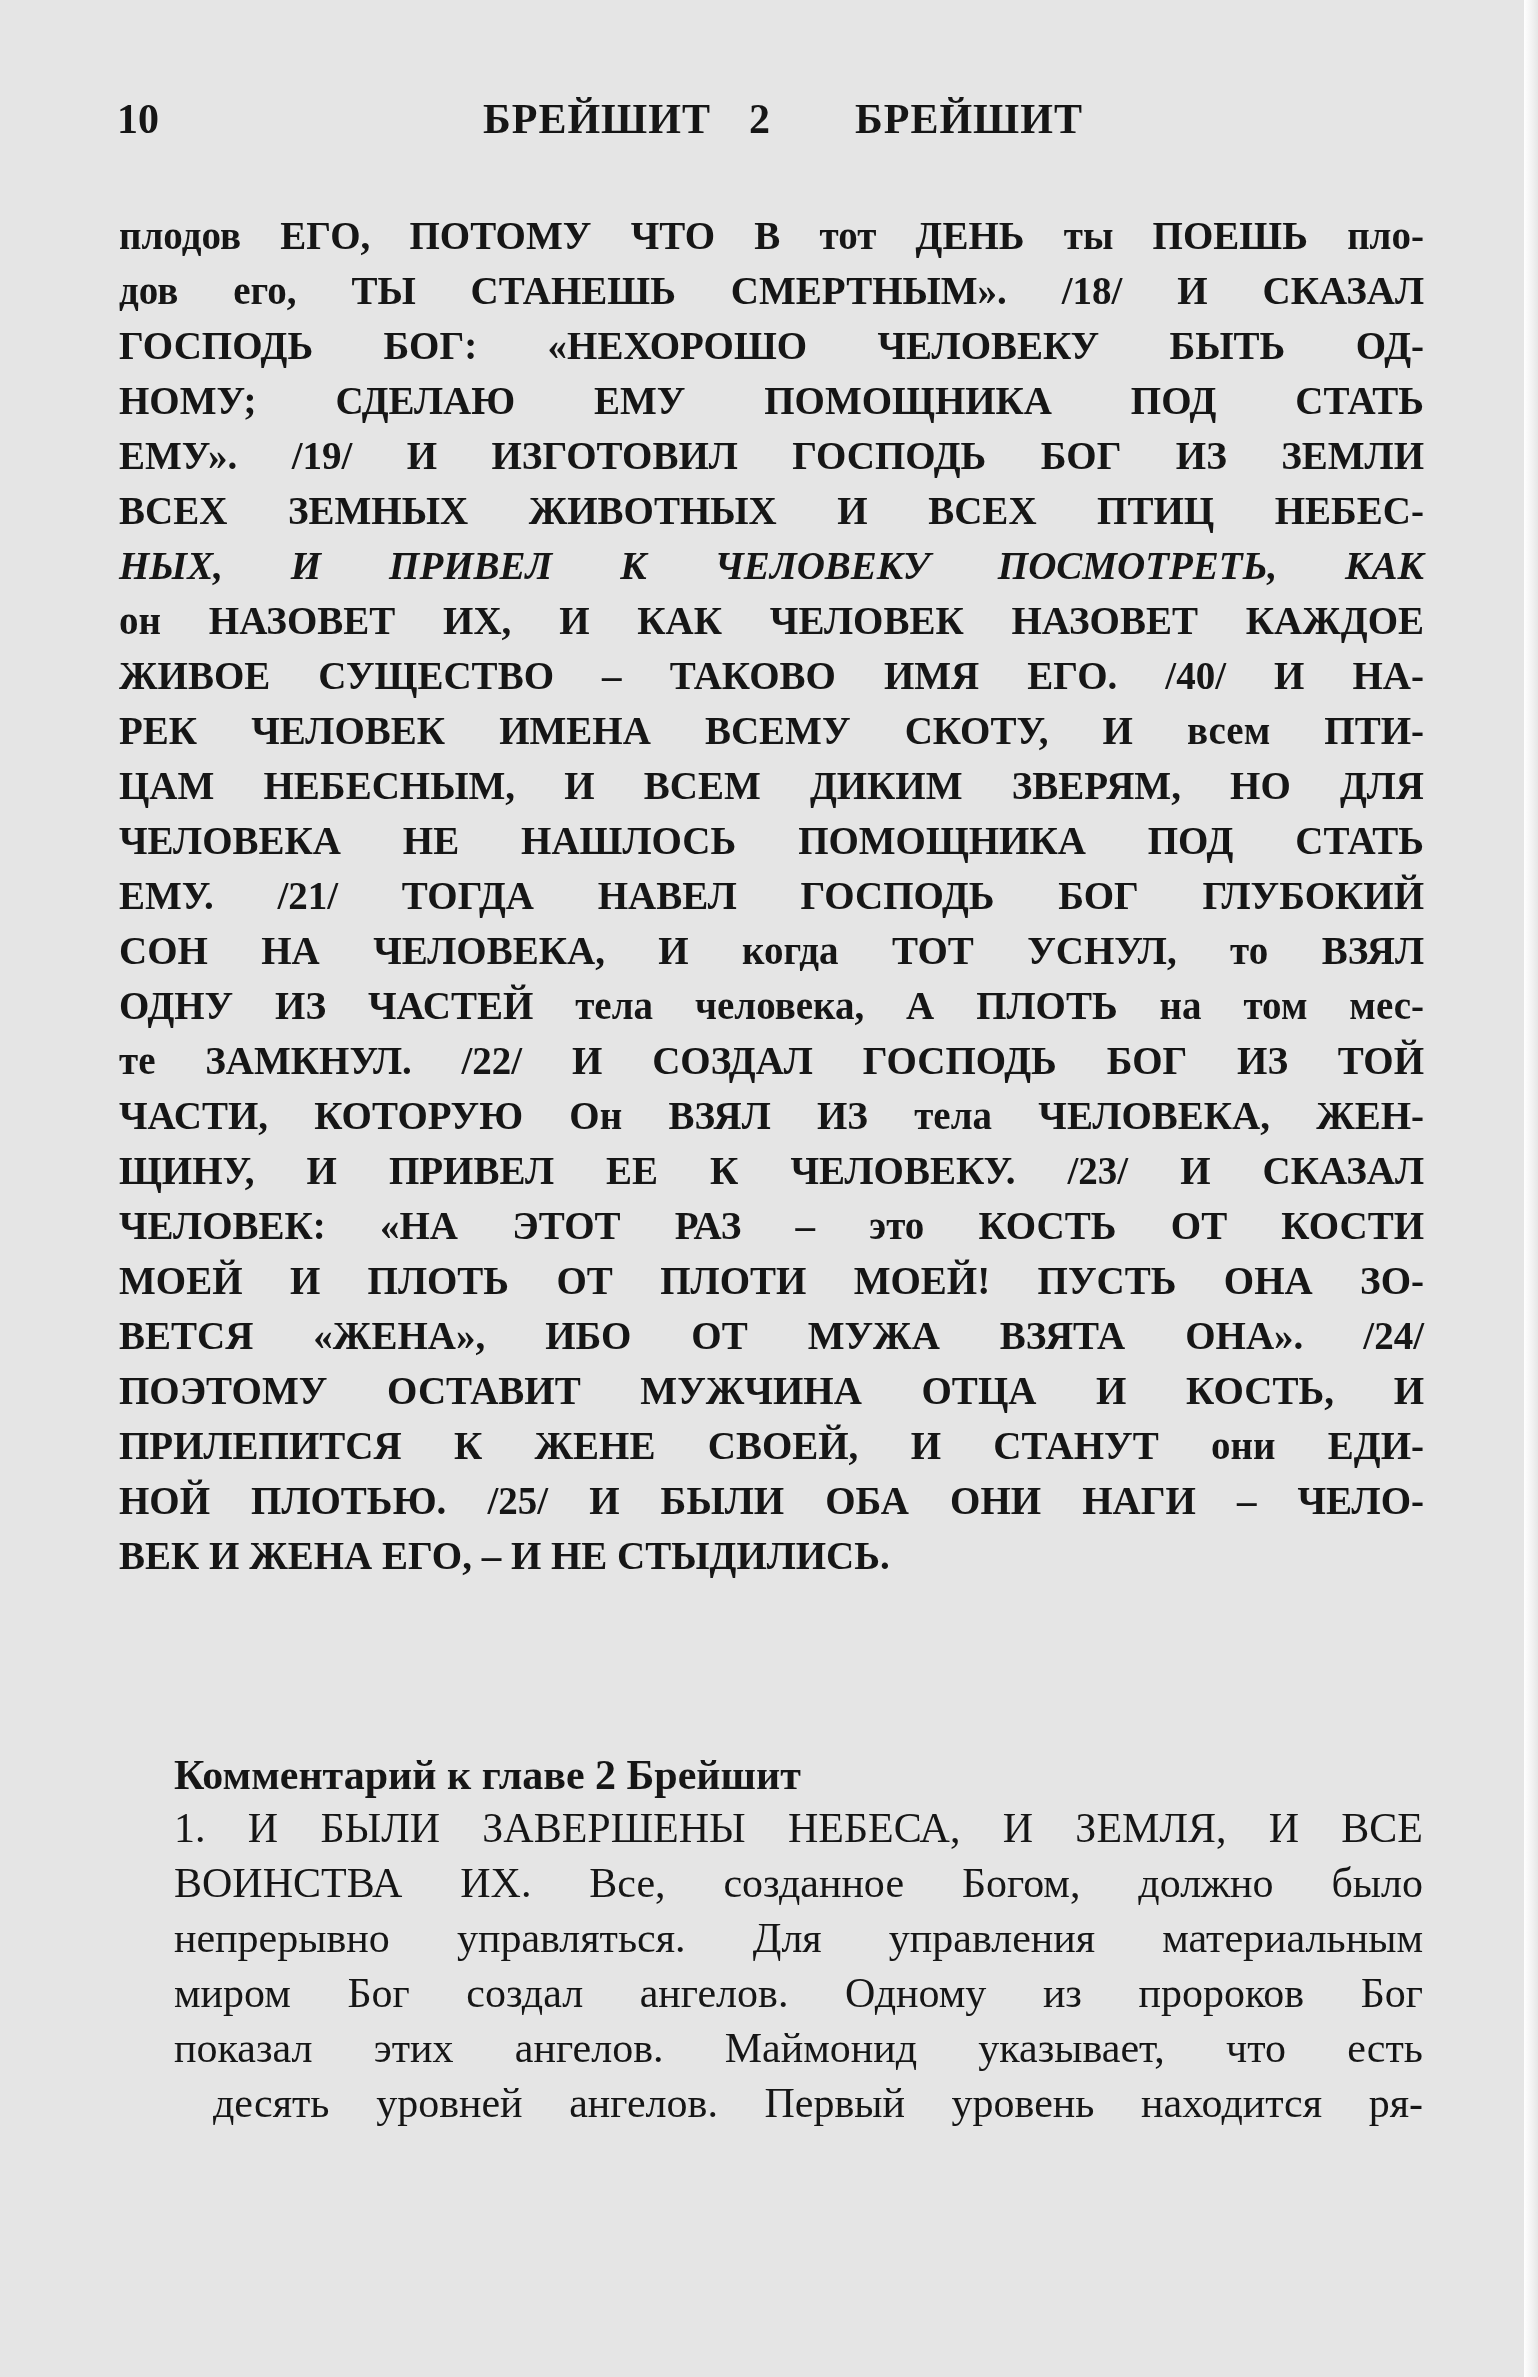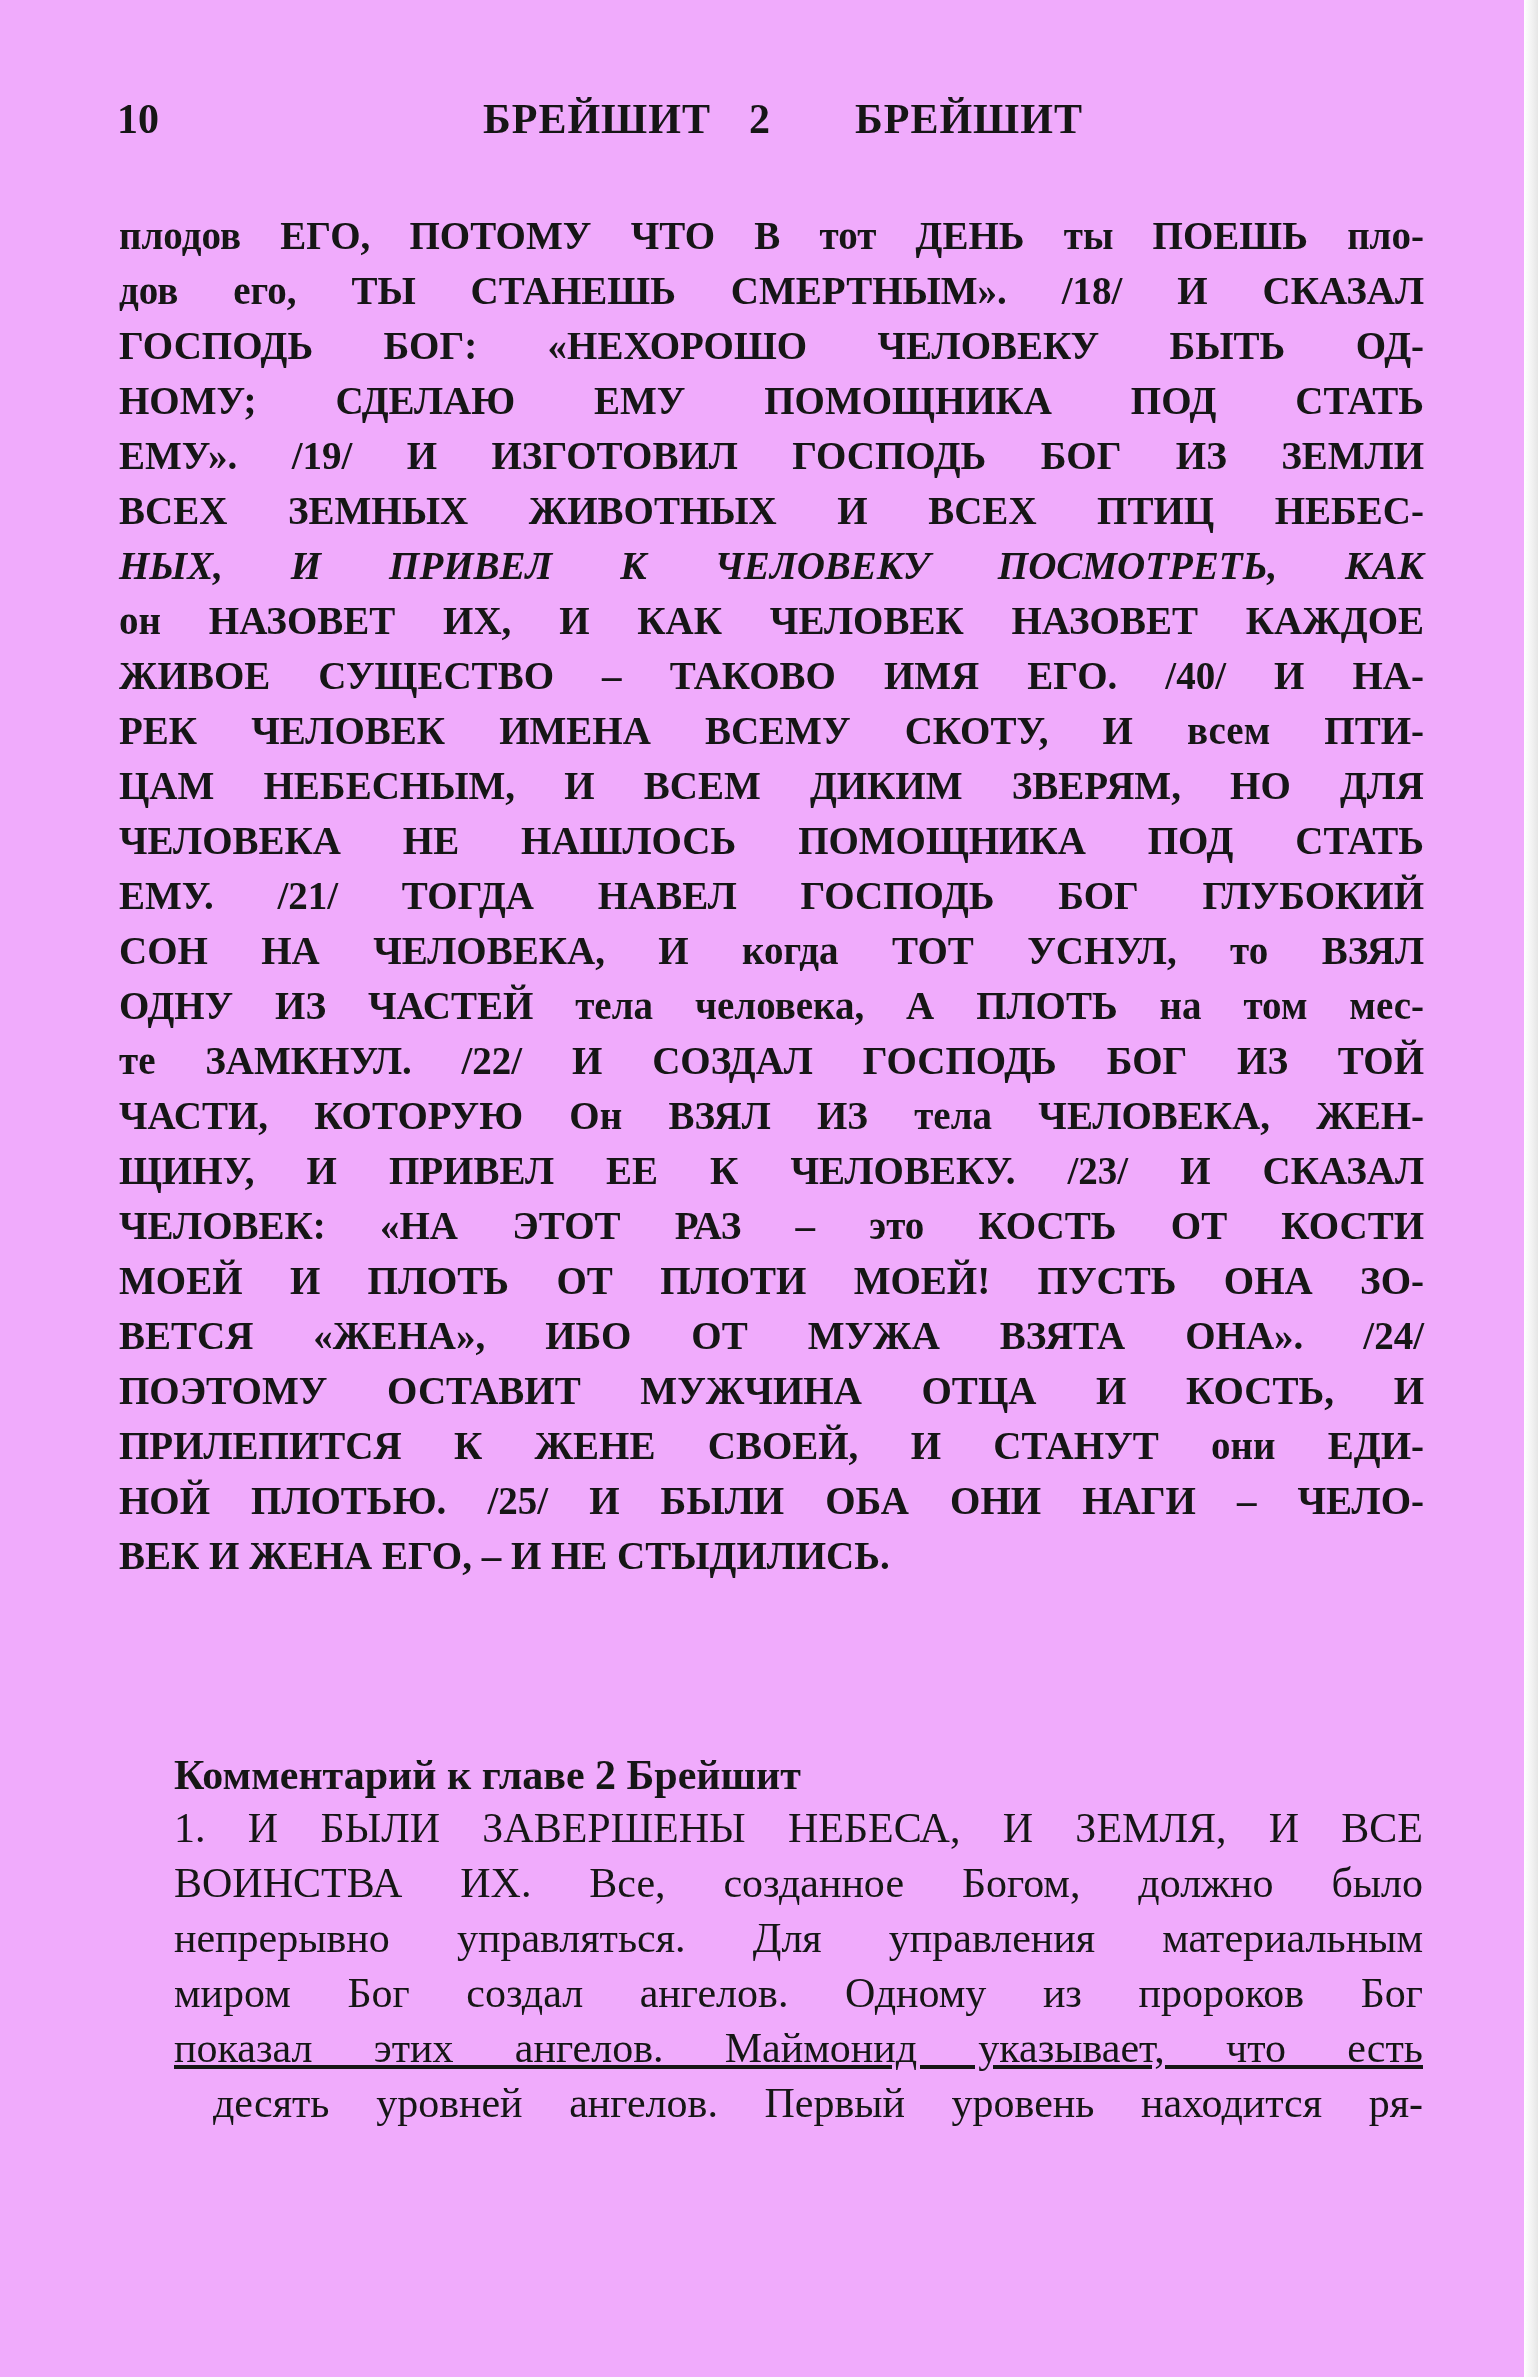--- a/index.html
+++ b/index.html
@@ -1,17 +1,17 @@
 <!DOCTYPE html>
 <html><head>
 <meta charset="utf-8">
 <style>
   html, body { margin:0; padding:0; background:#ffffff; }
   body { width:1538px; height:2377px; position:relative; overflow:hidden; color:#161616; font-family:"Liberation Serif","DejaVu Serif",serif; }
-  .page { position:absolute; left:0; top:0; width:1538px; height:2377px; background:#f0abfc; }
+  .page { position:absolute; left:0; top:0; width:1538px; height:2377px; background:#e5e5e5; }
   .scan-edge { position:absolute; right:0; top:0; width:14px; height:2377px; background:linear-gradient(to right,#ffffff,#f1f1f1 60%,#e6e6e6); }
   .header { position:absolute; top:95px; left:117px; width:1307px; height:59px; font-weight:bold; font-size:42px; }
   .header .pnum { position:absolute; left:0; top:0; }
   .header .run-left { position:absolute; left:366px; top:0; letter-spacing:1px; }
   .header .chap { position:absolute; left:632px; top:0; }
   .header .run-right { position:absolute; left:738px; top:0; letter-spacing:1px; }
   .verses { position:absolute; left:119px; top:208px; width:1305px; }
   .vline { display:block; font-weight:bold; font-size:39px; line-height:55px; height:55px; white-space:nowrap; text-align:justify; text-align-last:justify; transform-origin:left center; }
   .vline.last { text-align-last:left; }
   .commentary { position:absolute; left:174px; top:1750px; width:1249px; }
@@ -58,17 +58,17 @@
     <span class="vline" style="display: block;">НОЙ ПЛОТЬЮ. /25/ И БЫЛИ ОБА ОНИ НАГИ – ЧЕЛО-</span>
     <span class="vline last" style="display: block;">ВЕК И ЖЕНА ЕГО, – И НЕ СТЫДИЛИСЬ.</span>
   </div>
 
   <div class="commentary">
     <span class="ctitle" style="display: block;">Комментарий к главе 2 Брейшит</span>
     <span class="cline" style="display: block;">1. И БЫЛИ ЗАВЕРШЕНЫ НЕБЕСА, И ЗЕМЛЯ, И ВСЕ</span>
     <span class="cline" style="display: block;">ВОИНСТВА ИХ. Все, созданное Богом, должно было</span>
     <span class="cline" style="display: block;">непрерывно управляться. Для управления материальным</span>
     <span class="cline" style="display: block;">миром Бог создал ангелов. Одному из пророков Бог</span>
-    <span class="cline" style="display: block; text-decoration: underline;">показал этих ангелов. Маймонид указывает, что есть</span>
+    <span class="cline" style="display: block;">показал этих ангелов. Маймонид указывает, что есть</span>
     <span class="cline" style="display: block; margin-left: 39px;">десять уровней ангелов. Первый уровень находится ря-</span>
   </div>
 </div>
 
 
 </body></html>

